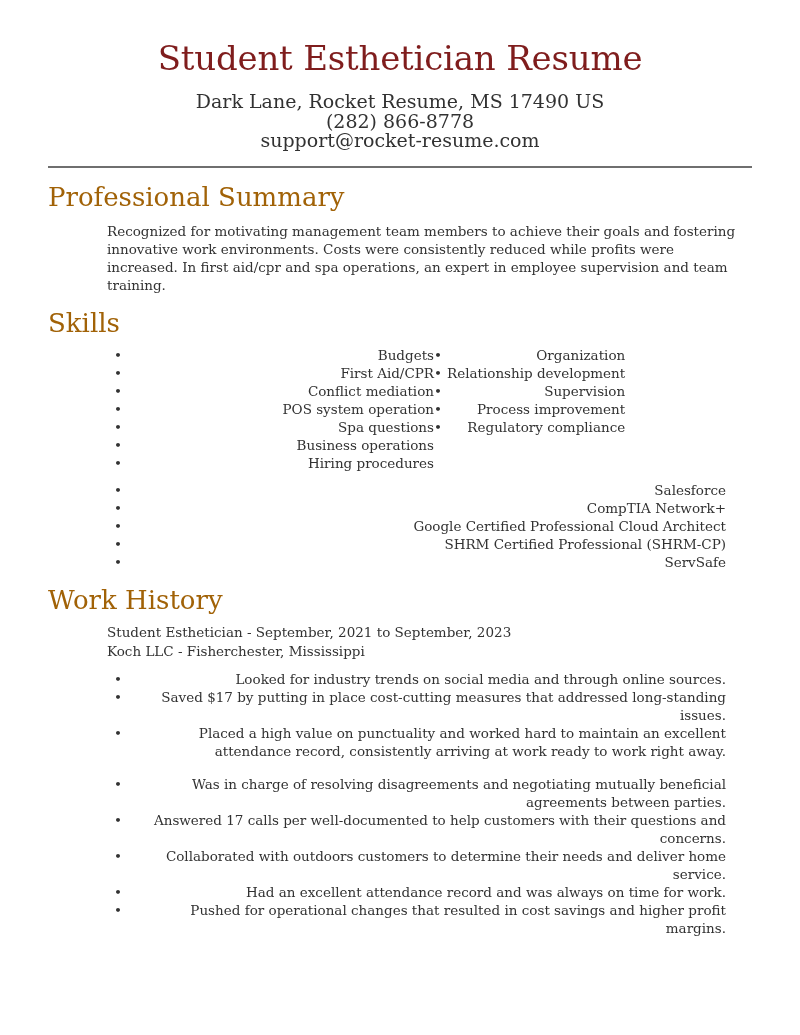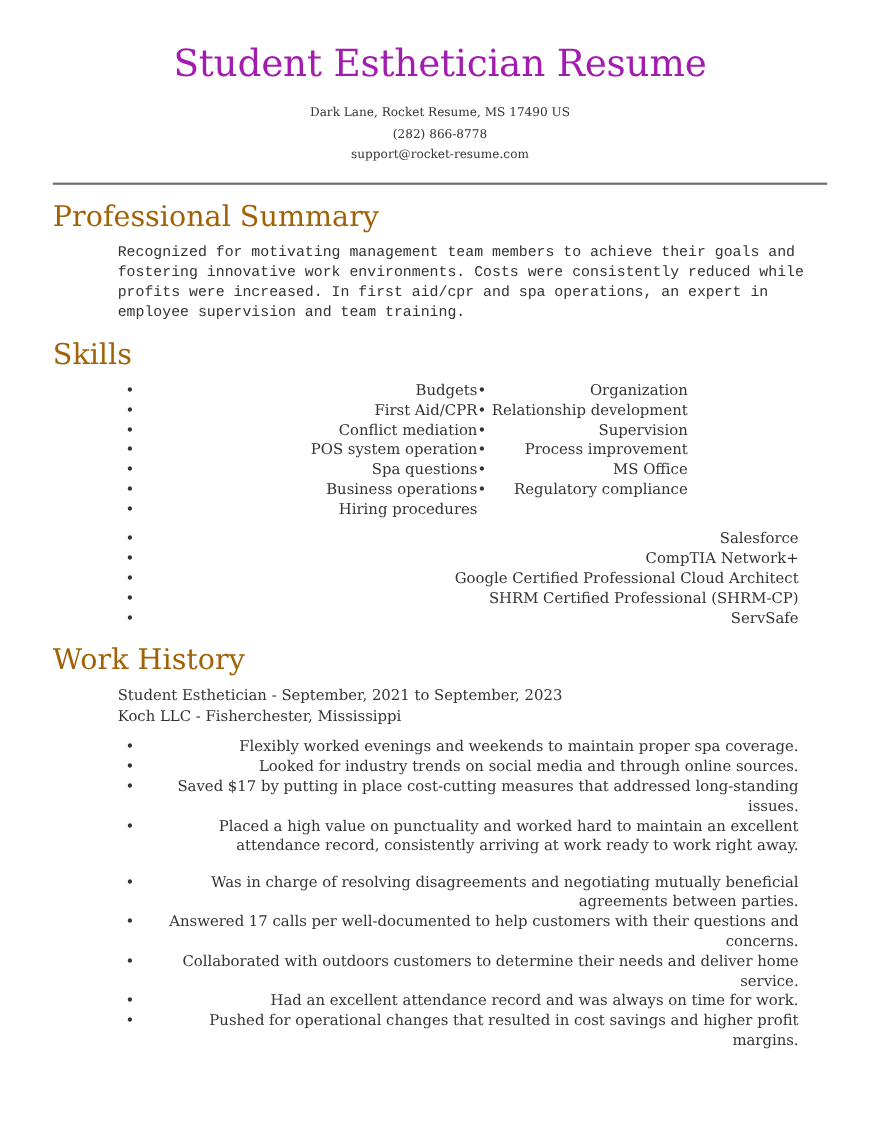--- a/index.html
+++ b/index.html
@@ -18,25 +18,25 @@
     padding: 37px 48px 10px 48px;
     background: #ffffff;
   }
   
   .resume-header { text-align: center; }
   h1.resume-title {
     font-size: 34px;
     font-weight: 400;
     line-height: 42px;
     letter-spacing: -0.2px;
-    color: #a21caf;
+    color: #7f1d1d;
   }
   .contact-block {
     margin-top: 13px;
-    font-size: 11px;
+    font-size: 19px;
     line-height: 19.5px;
   }
   .contact-block div { white-space: nowrap; }
   hr.header-divider {
     border: none;
     border-top: 2px solid #6f6f6f;
     margin: 15px 0 0 0;
   }
   
   h2.section-heading {
@@ -44,21 +44,20 @@
     font-weight: 400;
     line-height: 31px;
     margin: 14px 0 0 0;
     color: #a16207;
   }
   .summary-text {
     margin: 9px 0 0 59px;
     font-size: 13.5px;
     line-height: 18px;
     max-width: 636px;
-    font-family: Liberation Mono, monospace;
   }
   ul.bullet-list {
     list-style: none;
     margin: 9px 0 0 66px;
     font-size: 13.5px;
     line-height: 18px;
     text-align: right;
   }
   ul.bullet-list li {
     position: relative;
@@ -118,21 +117,20 @@
         <li>POS system operation</li>
         <li>Spa questions</li>
         <li>Business operations</li>
         <li>Hiring procedures</li>
       </ul>
       <ul class="bullet-list col-right">
         <li>Organization</li>
         <li>Relationship development</li>
         <li>Supervision</li>
         <li>Process improvement</li>
-        <li>MS Office</li>
         <li>Regulatory compliance</li>
       </ul>
     </div>
   </section>
 
   <section>
     <ul class="bullet-list">
       <li>Salesforce</li>
       <li>CompTIA Network+</li>
       <li>Google Certified Professional Cloud Architect</li>
@@ -143,21 +141,20 @@
 
   <section>
     <h2 class="section-heading">Work History</h2>
 
     <div class="job">
       <div class="job-header">
         <div>Student Esthetician - September, 2021 to September, 2023</div>
         <div>Koch LLC - Fisherchester, Mississippi</div>
       </div>
       <ul class="bullet-list">
-        <li>Flexibly worked evenings and weekends to maintain proper spa coverage.</li>
         <li>Looked for industry trends on social media and through online sources.</li>
         <li>Saved $17 by putting in place cost-cutting measures that addressed long-standing issues.</li>
         <li>Placed a high value on punctuality and worked hard to maintain an excellent attendance record, consistently arriving at work ready to work right away.</li>
       </ul>
     </div>
 
     <div class="job">
       <ul class="bullet-list">
         <li>Was in charge of resolving disagreements and negotiating mutually beneficial agreements between parties.</li>
         <li>Answered 17 calls per well-documented to help customers with their questions and concerns.</li>

